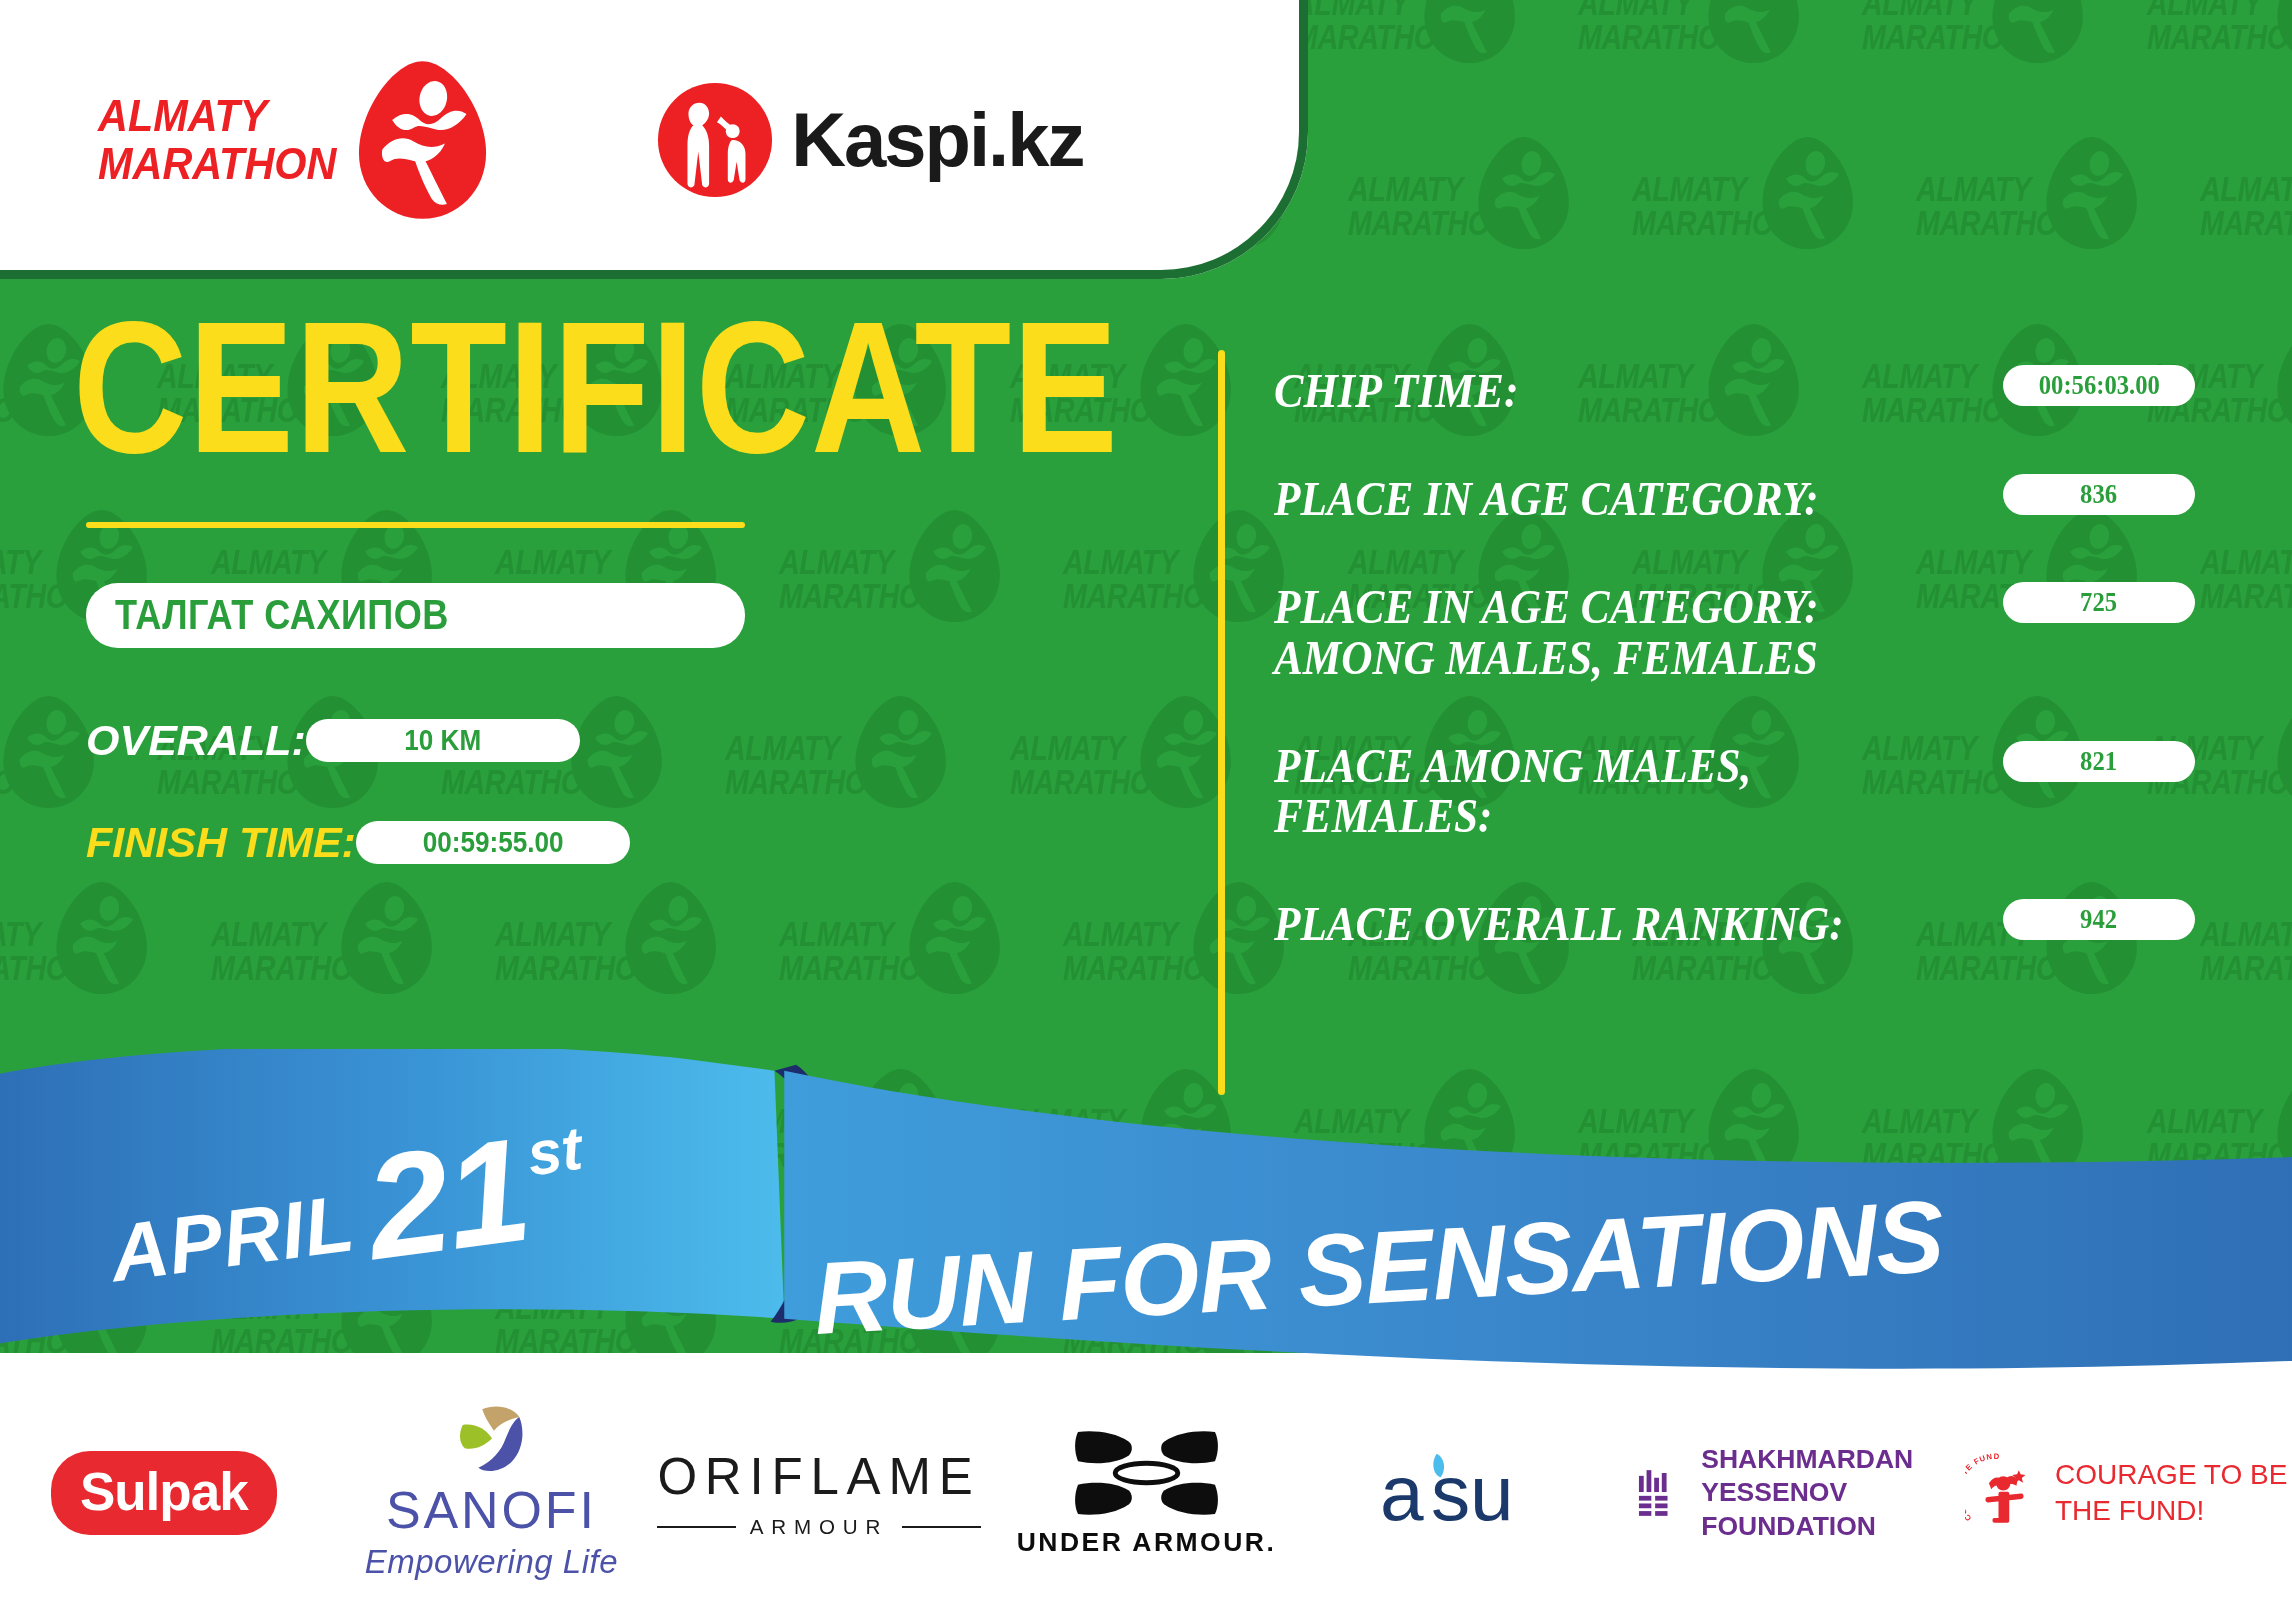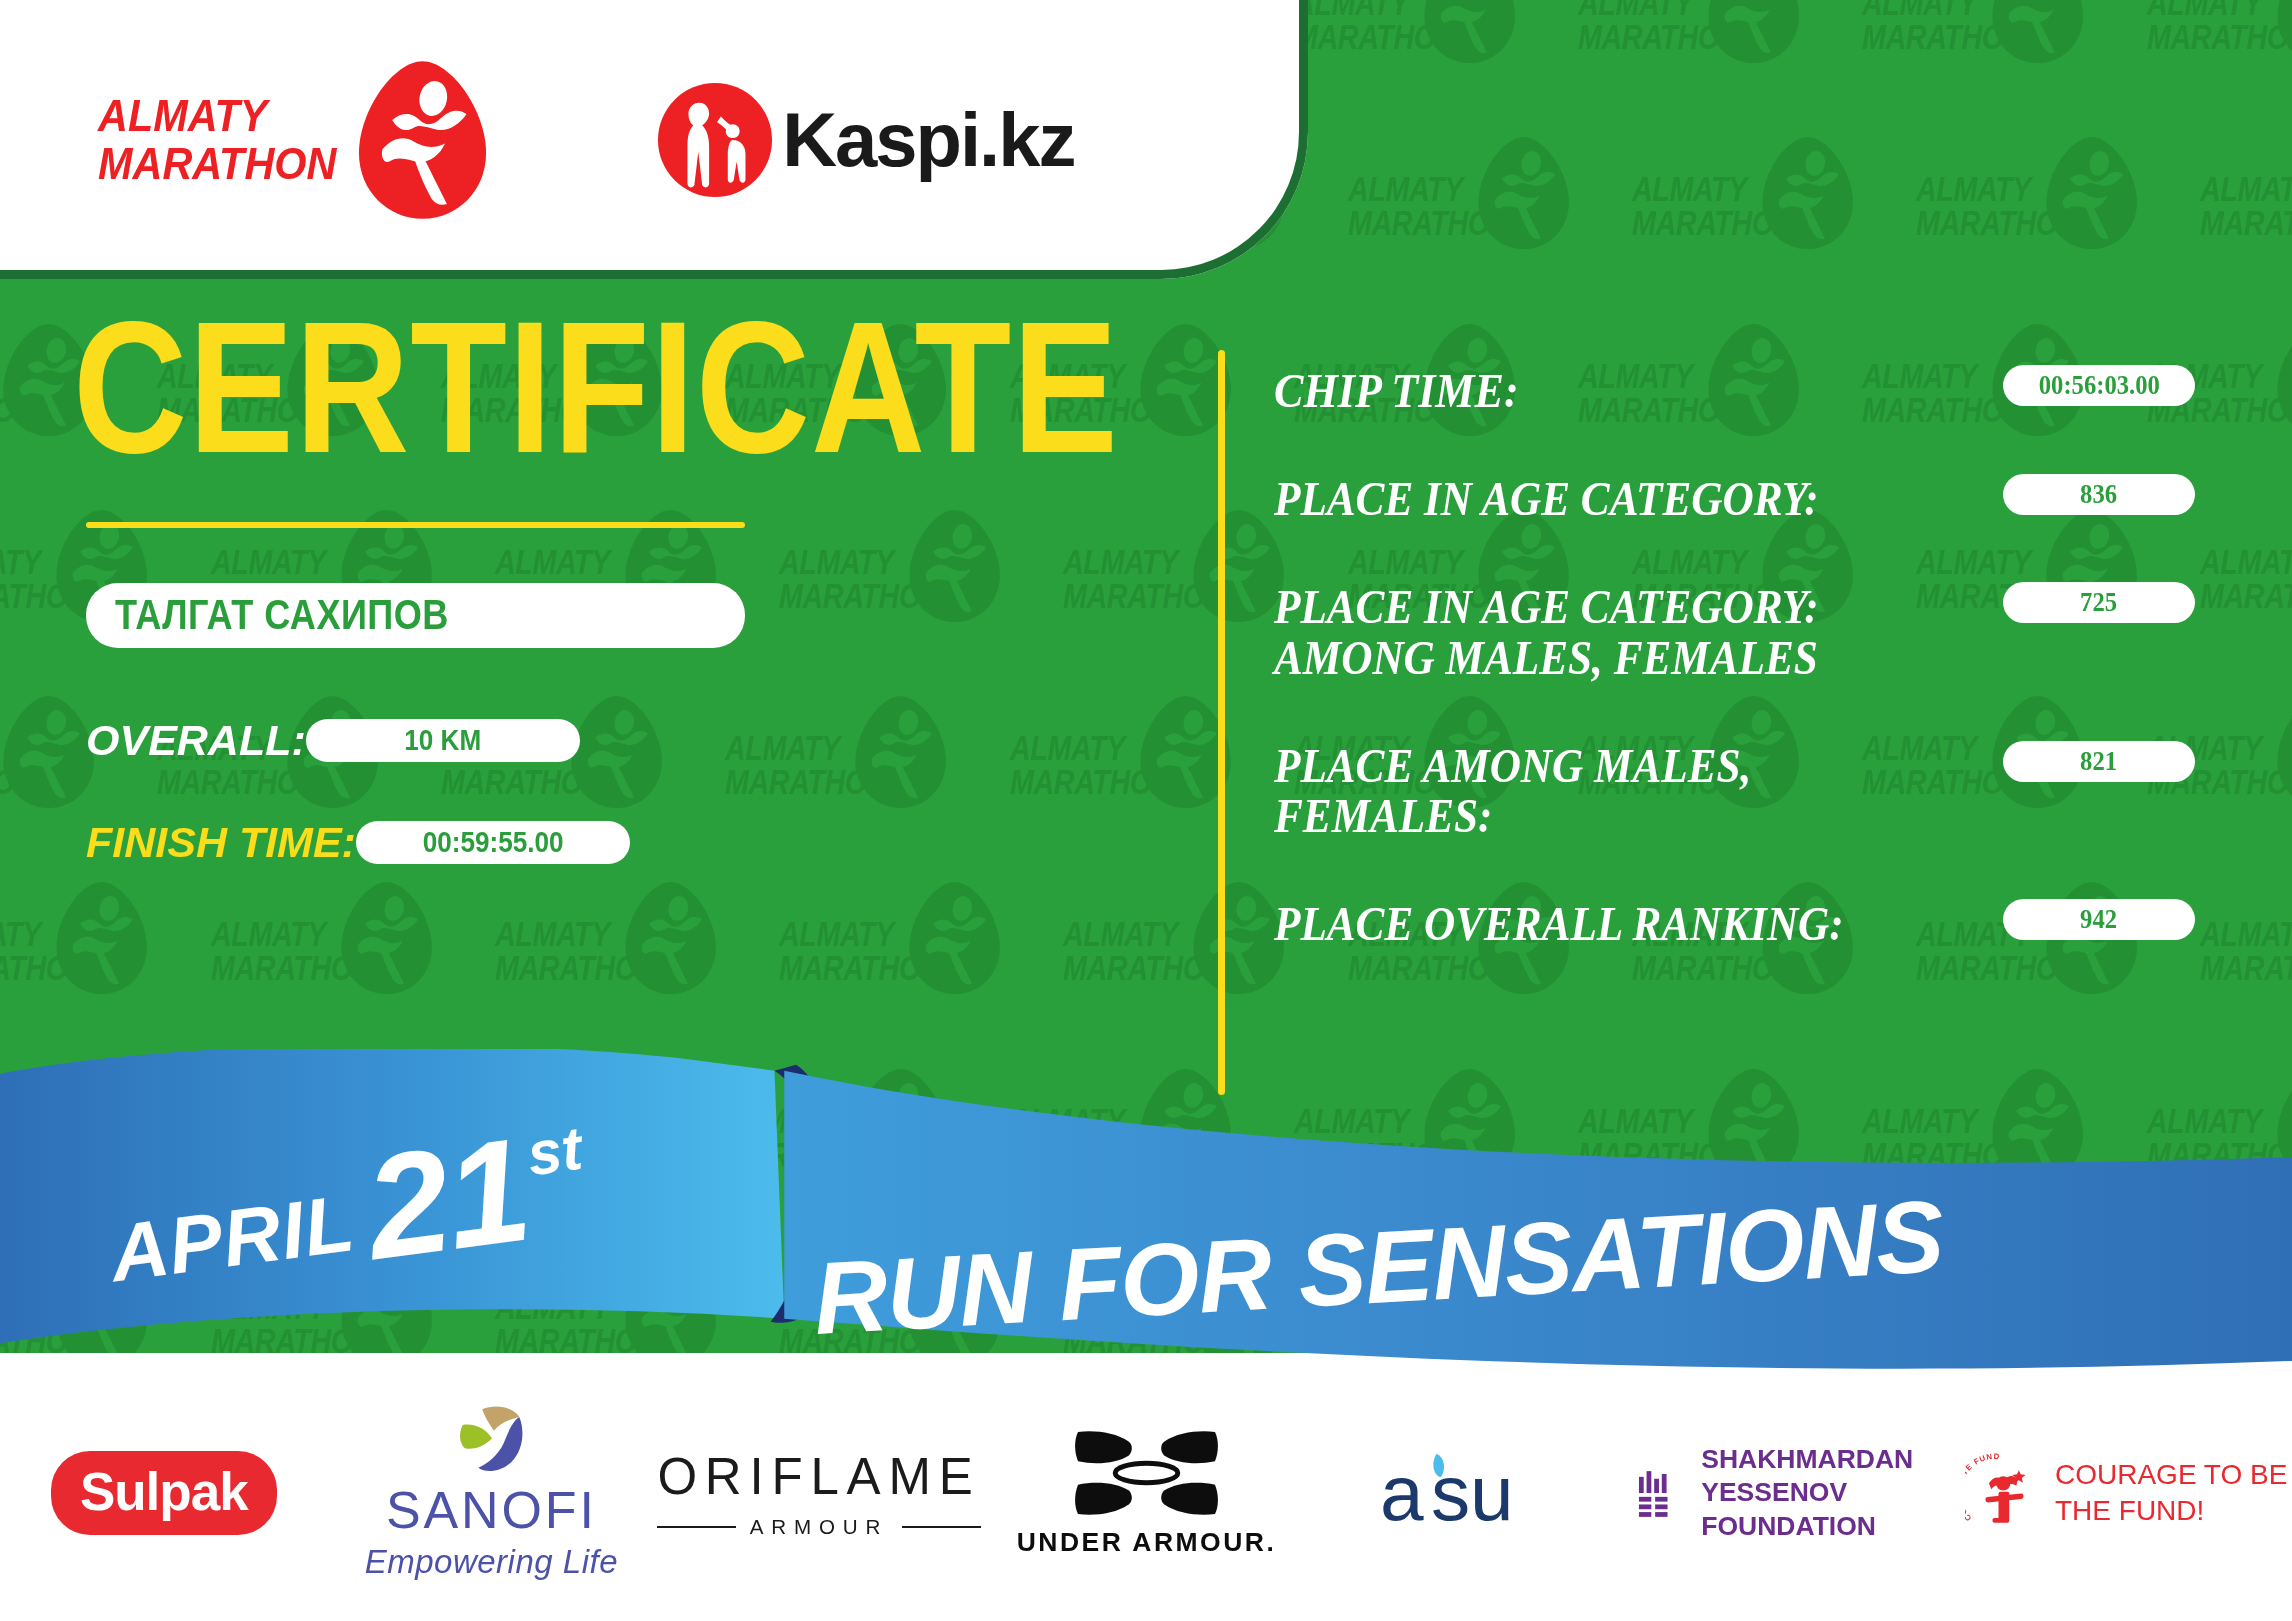--- a/index.html
+++ b/index.html
@@ -70,21 +70,21 @@
     font-size:45px; line-height:1.05;
     letter-spacing:0px;
     text-align:left;
     transform:scaleX(0.92);
     transform-origin:left center;
     white-space:nowrap;
   }
   .am-drop { width:132px; height:162px; margin-left:-3.9px;}
 
   
-  .kaspi-logo { display:flex; align-items:center; gap:8px; }
+  .kaspi-logo { display:flex; align-items:center; gap:17px; }
   .kaspi-mark { width:118px; height:118px; }
   .kaspi-word {
     font-size:76px; font-weight:bold; color:#1a1a1a;
     letter-spacing:-2px;
   }
 
   
   #left-col {
     position:absolute; left:0; top:294px;
     width:1157px;
@@ -279,21 +279,21 @@
   .ori-sub-wrap { display:flex; align-items:center; gap:13.7px; margin-top:9.8px; width:100%; }
   .ori-dash { flex:1; height:2px; background:#1b1b1b; }
   .ori-sub { color:#1b1b1b; font-size:20.6px; letter-spacing:7.8px; }
   
   .ua { display:flex; flex-direction:column; align-items:center; }
   .ua-mark { width:145px; height:90px; }
   .ua-word { color:#0d0d0d; font-size:26.5px; font-weight:bold; letter-spacing:2.5px; margin-top:9.8px; }
   
   .asu-mark { width:196px; height:98px; }
   
-  .yess { display:flex; align-items:flex-end; gap:31px; }
+  .yess { display:flex; align-items:center; gap:31px; }
   .yess-mark { width:67px; height:98px; }
   .yess-word { color:#6b2d8e; font-size:26.5px; font-weight:bold; line-height:1.25; letter-spacing:0px; font-stretch:condensed;}
   
   .courage { display:flex; align-items:center; gap:11.8px; }
   .courage-mark { width:127px; height:127px; }
   .courage-word { color:#e8292f; font-size:28px; line-height:1.3; font-stretch:condensed; }
 </style>
 </head>
 <body>
 

